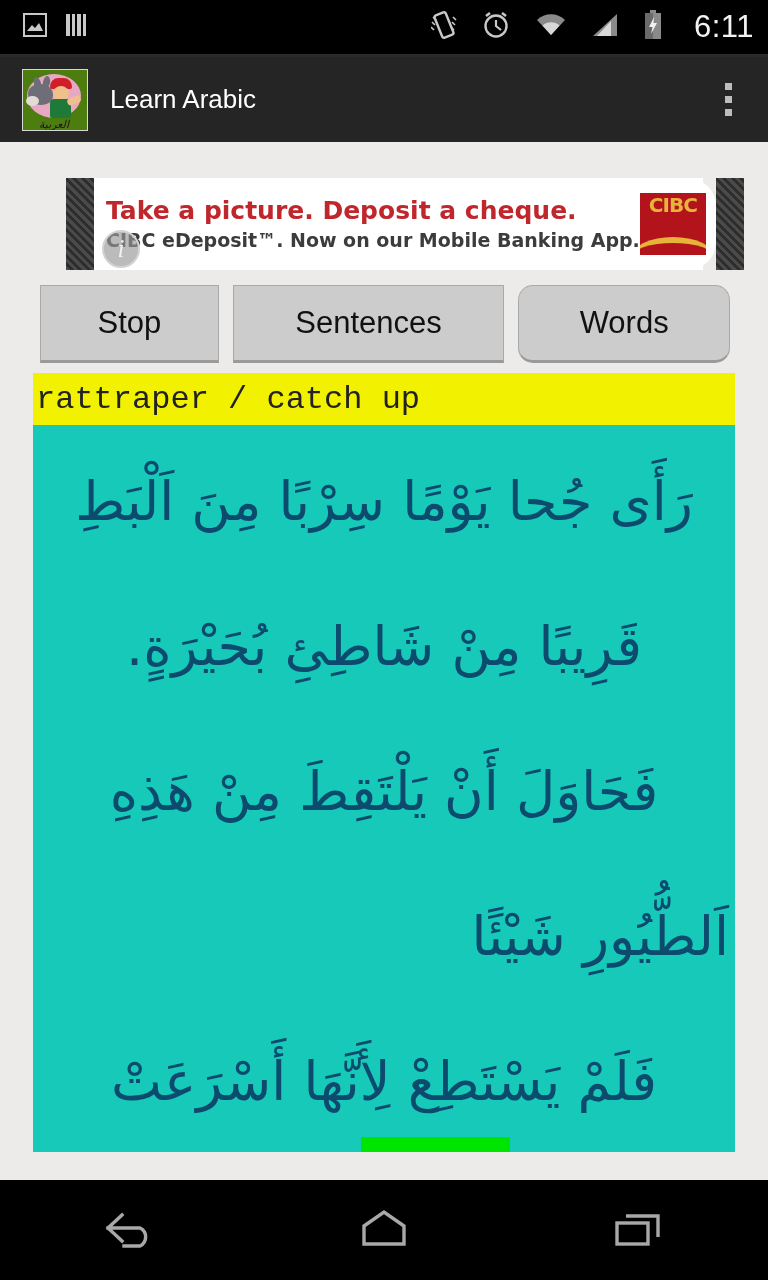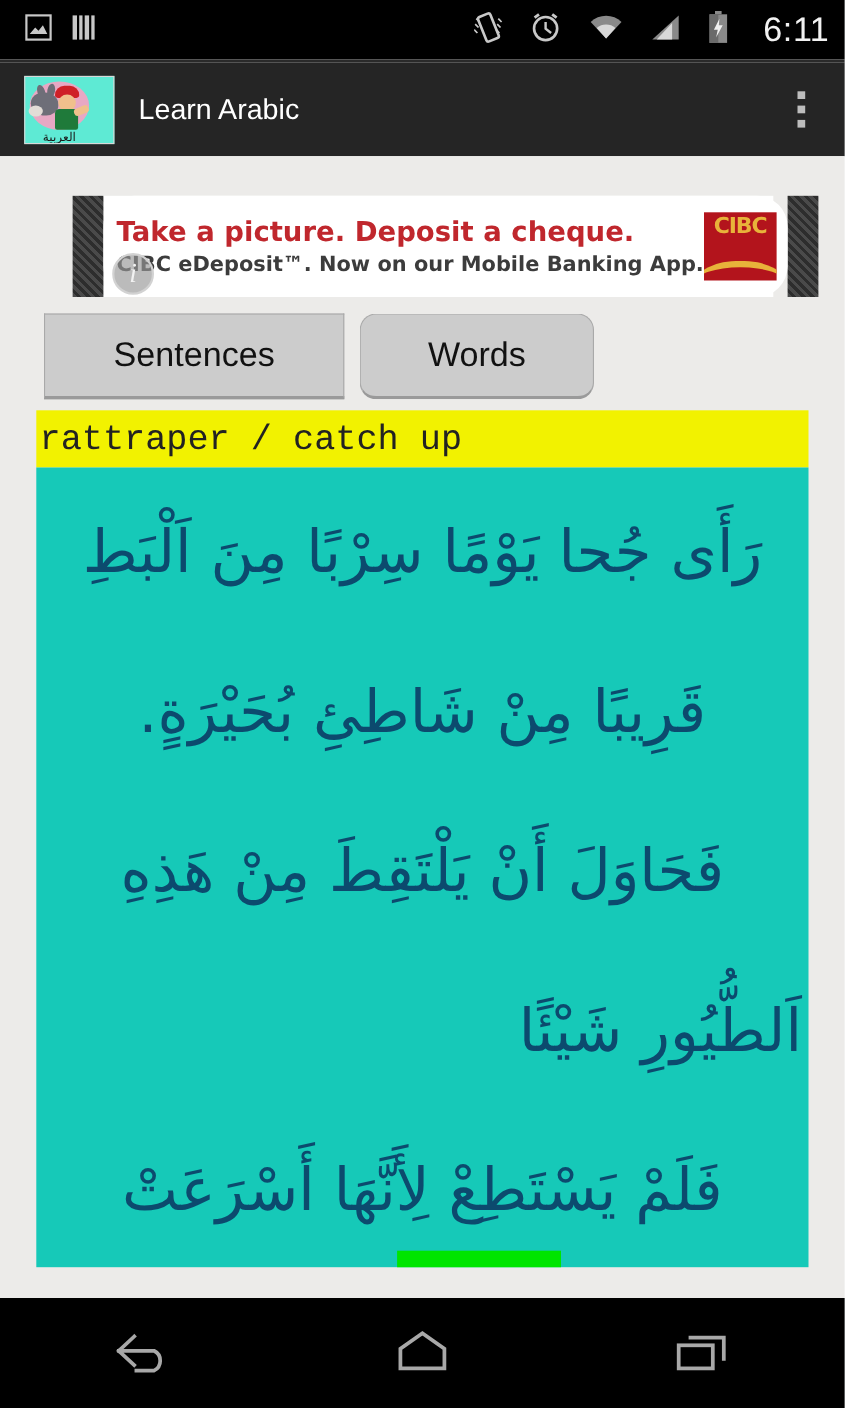--- a/index.html
+++ b/index.html
@@ -28,22 +28,22 @@
     position:absolute; top:54px; left:0; width:768px; height:3px;
     background:#2a2a2a;
   }
 
   
   .appbar{
     position:absolute; top:57px; left:0; width:768px; height:85px;
     background:#252525; display:flex; align-items:center; padding-left:22px;
   }
   .app-icon{
-    width:82px; height:62px; background:#5eead4; position:relative;
-    overflow:hidden; flex:none; border:1px solid #d8d8d8;
+    width:66px; height:62px; background:#4d7c0f; position:relative;
+    overflow:hidden; flex:none; border:1px solid #d8d8d8;font-style:italic;
   }
   .app-icon .oval{
     position:absolute; left:4px; top:4px; width:54px; height:44px;
     background:#e8a8c4; border-radius:50%;
   }
   .app-icon .donkey{
     position:absolute; left:5px; top:14px; width:25px; height:21px;
     background:#6e6e78; border-radius:48% 52% 45% 55%;
   }
   .app-icon .donkey-ear{
@@ -294,20 +294,21 @@
         <div class="cibc-logo">
           <span class="cibc-word">CIBC</span>
           <span class="swoosh"></span>
         </div>
         <div class="ad-info">i</div>
       </div>
       <div class="ad-edge"></div>
     </div>
 
     <div class="btnrow">
+      <div class="btn btn-stop">Stop</div>
       <div class="btn btn-sentences">Sentences</div>
       <div class="btn btn-words">Words</div>
     </div>
 
     <div class="trans-bar">
       <span class="trans-text">rattraper / catch up</span>
     </div>
 
     <div class="arabic-panel">
       <div class="green-block"></div>

